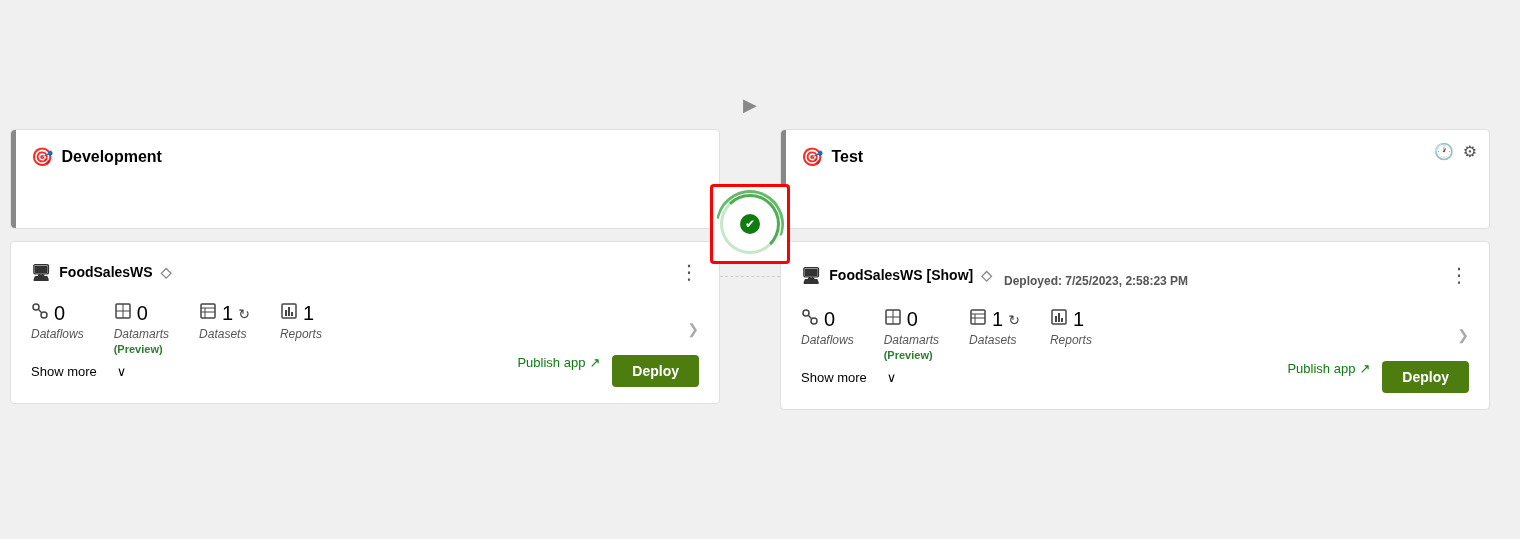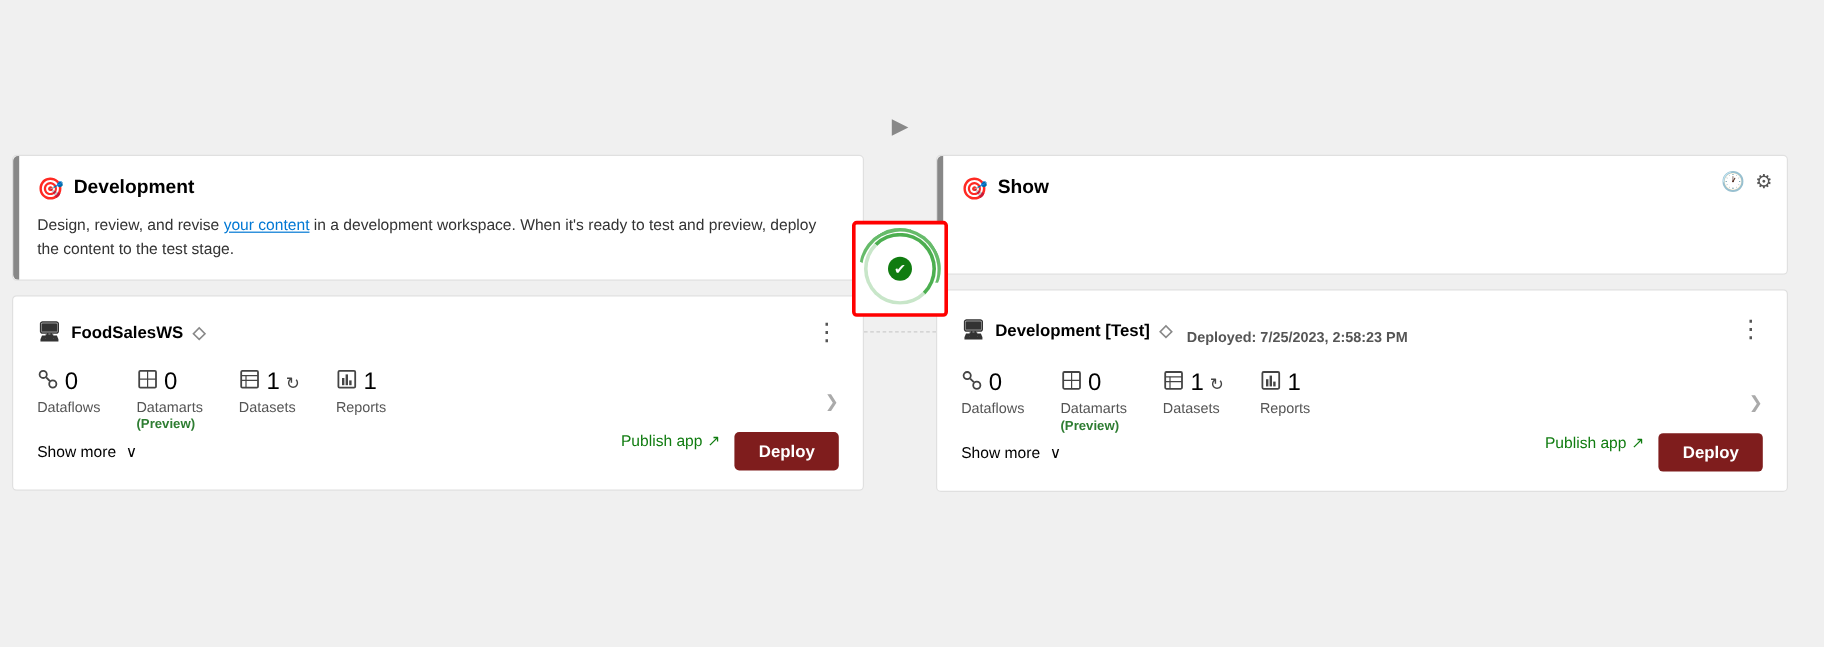--- a/index.html
+++ b/index.html
@@ -113,39 +113,40 @@
       font-weight: 400;
       color: #000;
     }
     .stat-icon {
       font-size: 18px;
       color: #444;
     }
     .stat-label {
       font-size: 12px;
       color: #555;
+      font-style: italic;
     }
     .stat-sublabel {
       font-size: 11px;
       color: #2e7d32;
       font-weight: 700;
     }
     .refresh-icon {
       font-size: 14px;
       color: #444;
     }
     .workspace-footer {
       display: flex;
       align-items: center;
       justify-content: space-between;
     }
     .show-more {
       display: flex;
       align-items: center;
-      gap: 8px;
+      gap: 20px;
       font-size: 13px;
       color: #000;
       cursor: pointer;
       background: none;
       border: none;
       font-family: inherit;
     }
     .footer-actions {
       display: flex;
       align-items: flex-start;
@@ -154,21 +155,21 @@
     .publish-app-link {
       font-size: 13px;
       color: #107c10;
       cursor: pointer;
       text-decoration: none;
       display: flex;
       align-items: center;
       gap: 4px;
     }
     .deploy-btn {
-      background: #7f1d1d;
+      background: #4d7c0f;
       color: #fff;
       border: none;
       border-radius: 4px;
       padding: 8px 20px;
       font-size: 14px;
       font-weight: 600;
       cursor: pointer;
       font-family: inherit;
     }
     .arrow-connector {
@@ -260,23 +261,20 @@
 <div class="pipeline-outer">
   <div class="pipeline-container">
 
     <div class="stage-wrapper">
 
       <div class="stage-header">
         <div class="stage-header-left-bar"></div>
         <div class="stage-title">
           <span class="stage-title-icon">🎯</span>
           <span>Development</span>
-        </div>
-        <div class="stage-description">
-          Design, review, and revise <span style="color:#0078d4;text-decoration:underline;">your content</span> in a development workspace. When it's ready to test and preview, deploy the content to the test stage.
         </div>
       </div>
 
       <div class="workspace-card">
         <div class="workspace-header">
           <div class="workspace-title">
             <span class="workspace-title-icon">🖥</span>
             <span>FoodSalesWS</span>
             <span class="diamond-icon">◇</span>
           </div>
@@ -383,33 +381,33 @@
         <div style="border-top:1px dashed #ccc;width:60px;margin-top:4px;"></div>
       </div>
     </div>
 
     <div class="stage-wrapper">
 
       <div class="stage-header">
         <div class="stage-header-left-bar"></div>
         <div class="stage-title">
           <span class="stage-title-icon">🎯</span>
-          <span>Show</span>
+          <span>Test</span>
         </div>
         <div class="stage-header-actions">
           <span class="header-action-icon">🕐</span>
           <span class="header-action-icon">⚙</span>
         </div>
       </div>
 
       <div class="workspace-card">
         <div class="workspace-header">
           <div class="workspace-title">
             <span class="workspace-title-icon">🖥</span>
-            <span>Development [Test]</span>
+            <span>FoodSalesWS [Show]</span>
             <span class="diamond-icon">◇</span>
             <span class="deployed-text">Deployed: 7/25/2023, 2:58:23 PM</span>
           </div>
           <span class="three-dots">⋮</span>
         </div>
 
         <div class="stats-with-arrow">
           <div class="stats-grid">
 
             <div class="stat-item">

